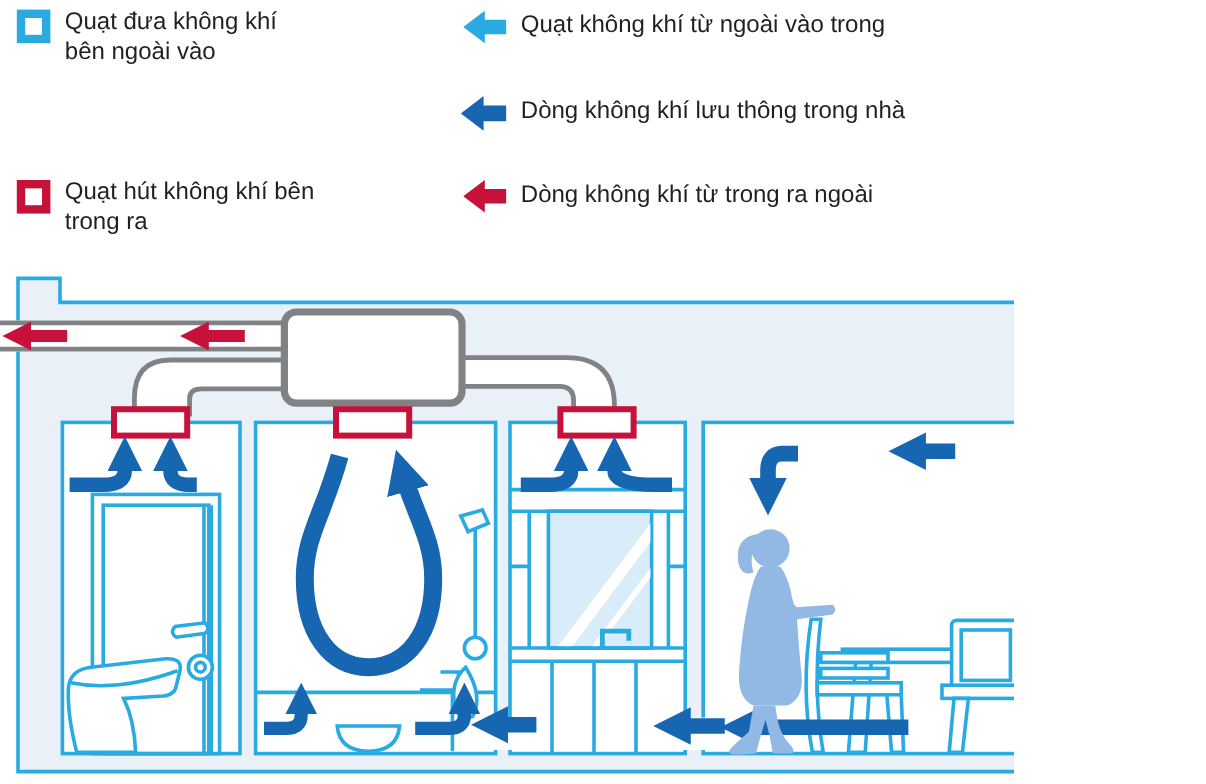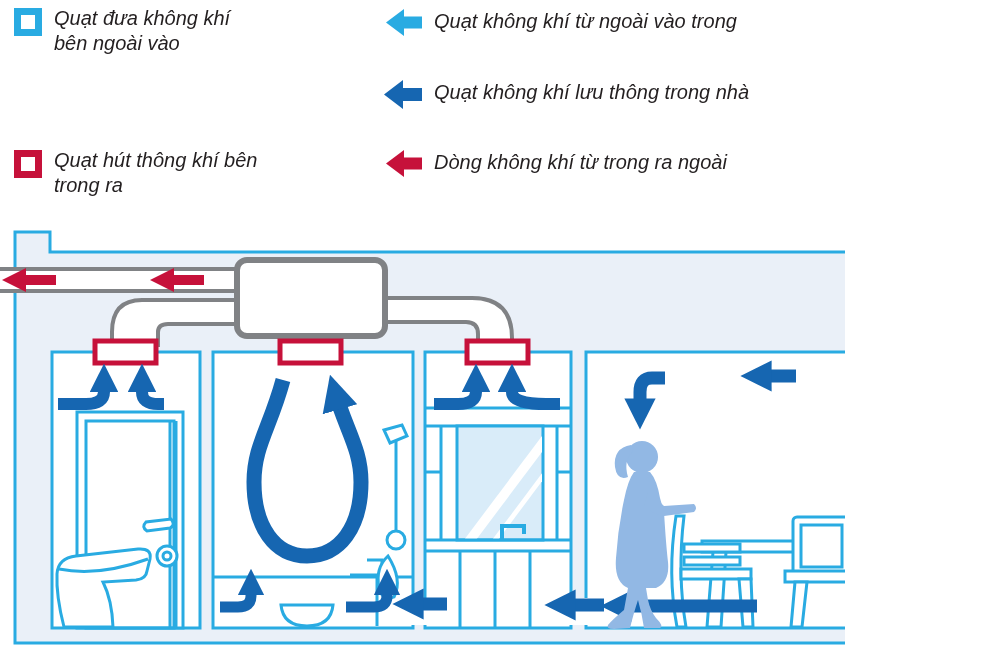--- a/index.html
+++ b/index.html
@@ -6,21 +6,21 @@
     --cyan:#29ABE2;
     --dblue:#1666B1;
     --red:#C6113A;
     --gray:#808285;
     --housefill:#EAF0F8;
     --ink:#231F20;
   }
   html,body{margin:0;padding:0;background:#fff;}
   .page{
     position:relative;width:845px;height:653px;overflow:hidden;background:#fff;
-    font-family:"Liberation Sans", sans-serif;color:var(--ink);font-style:italic;
+    font-family:"Liberation Sans", sans-serif;color:var(--ink);
   }
   .legend-item{position:absolute;display:flex;gap:12px;align-items:flex-start;}
   .sq{width:28px;height:28px;box-sizing:border-box;background:#fff;flex:0 0 auto;margin-top:2px;}
   .sq.cyan{border:7px solid var(--cyan);}
   .sq.red{border:7px solid var(--red);}
   .fan-label{font-size:20px;line-height:25px;width:215px;}
   .flow-label{font-size:20px;line-height:27px;white-space:nowrap;}
   .flow-arrow{flex:0 0 auto;margin-top:1px;}
   .flow-arrow .cyan{fill:var(--cyan);} 
   .flow-arrow .dblue{fill:var(--dblue);} 
@@ -31,34 +31,34 @@
 <body>
 
 <div class="page">
 
   <div class="legend-item" style="left:14px;top:6px;">
     <div class="sq cyan"></div>
     <div class="fan-label">Quạt đưa không khí bên ngoài vào</div>
   </div>
   <div class="legend-item" style="left:14px;top:148px;">
     <div class="sq red"></div>
-    <div class="fan-label">Quạt hút thông khí bên trong ra</div>
+    <div class="fan-label">Quạt hút không khí bên trong ra</div>
   </div>
 
   <div class="legend-item" style="left:386px;top:8px;">
     <svg class="flow-arrow" width="36" height="27" viewBox="0 0 36 27">
       <polygon class="cyan" points="0,13.5 18,0 18,7.5 36,7.5 36,19.5 18,19.5 18,27"></polygon>
     </svg>
     <div class="flow-label">Quạt không khí từ ngoài vào trong</div>
   </div>
   <div class="legend-item" style="left:384px;top:79px;">
     <svg class="flow-arrow" width="38" height="29" viewBox="0 0 38 29">
       <polygon class="dblue" points="0,14.5 19,0 19,8 38,8 38,21 19,21 19,29"></polygon>
     </svg>
-    <div class="flow-label">Quạt không khí lưu thông trong nhà</div>
+    <div class="flow-label">Dòng không khí lưu thông trong nhà</div>
   </div>
   <div class="legend-item" style="left:386px;top:149px;">
     <svg class="flow-arrow" width="36" height="27" viewBox="0 0 36 27">
       <polygon class="red" points="0,13.5 18,0 18,7.5 36,7.5 36,19.5 18,19.5 18,27"></polygon>
     </svg>
     <div class="flow-label">Dòng không khí từ trong ra ngoài</div>
   </div>
 
   <svg class="diagram" width="1005" height="653" viewBox="0 0 1005 653">
     <defs>

